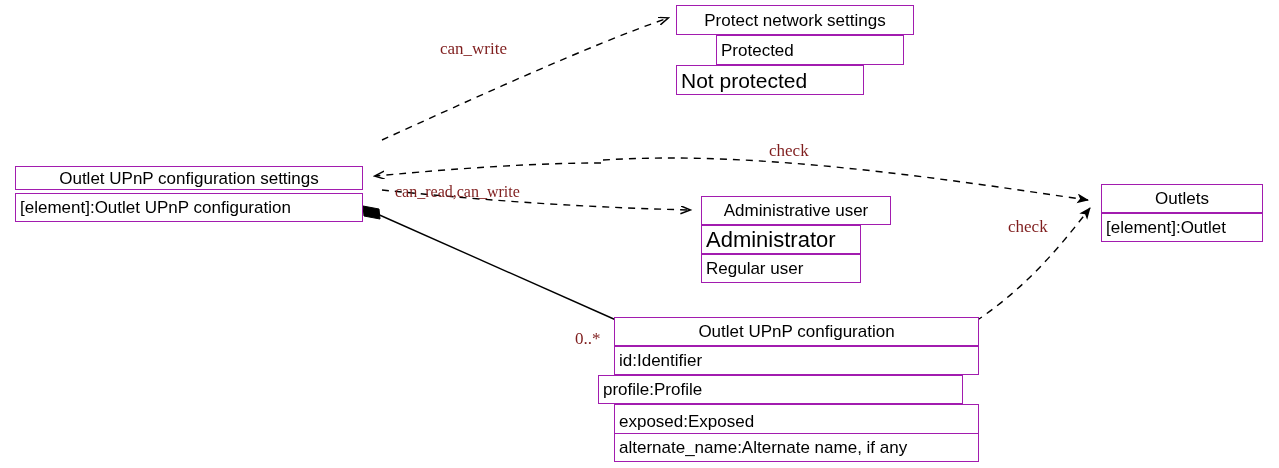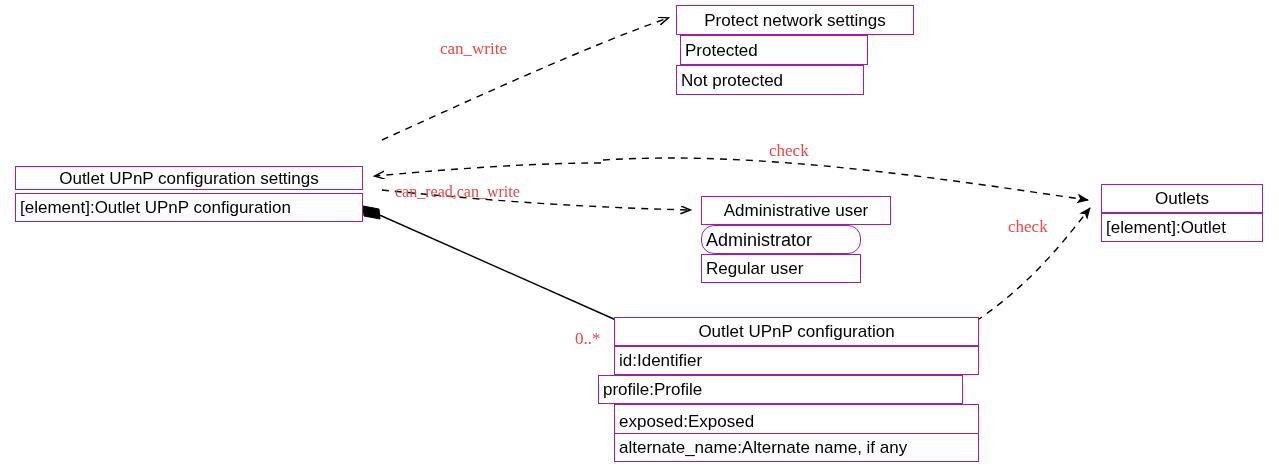--- a/index.html
+++ b/index.html
@@ -51,21 +51,21 @@
     line-height: 1;
   }
   .row.attr span {
     padding-left: 4px;
   }
 
   
   .edgelabel {
     position: absolute;
     font-family: "Liberation Serif", serif;
-    color: #ef4444;
+    color: #7f1d1d;
     white-space: nowrap;
     line-height: 1;
   }
 </style>
 </head>
 <body>
 
 <div id="canvas">
 
   <svg id="edges" viewBox="0 0 1279 468" xmlns="http://www.w3.org/2000/svg">
@@ -99,42 +99,42 @@
   <div class="edgelabel" style="left:769px; top:142px; font-size:17px;">check</div>
 
   <div class="edgelabel" style="left:1008px; top:218px; font-size:17px;">check</div>
 
   <div class="edgelabel" style="left:575px; top:330px; font-size:17px;">0..*</div>
 
   <div class="umlbox">
     <div class="row title" style="left:676px; top:5px; width:238px; height:30px; font-size:17px;">
       <span>Protect network settings</span>
     </div>
-    <div class="row attr" style="left:680px; top:35px; width:188px; height:30px; font-size:17px;">
+    <div class="row attr" style="left:716px; top:35px; width:188px; height:30px; font-size:17px;">
       <span>Protected</span>
     </div>
-    <div class="row attr" style="left:676px; top:65px; width:188px; height:30px; font-size:17px;">
+    <div class="row attr" style="left:676px; top:65px; width:188px; height:30px; font-size:21px;">
       <span>Not protected</span>
     </div>
   </div>
 
   <div class="umlbox">
     <div class="row title" style="left:15px; top:166px; width:348px; height:24px; font-size:17px;">
       <span>Outlet UPnP configuration settings</span>
     </div>
     <div class="row attr" style="left:15px; top:193px; width:348px; height:29px; font-size:17px;">
       <span>[element]:Outlet UPnP configuration</span>
     </div>
   </div>
 
   <div class="umlbox">
     <div class="row title" style="left:701px; top:196px; width:190px; height:29px; font-size:17px;">
       <span>Administrative user</span>
     </div>
-    <div class="row attr" style="left:701px; top:225px; width:160px; height:29px; font-size:18px;border-radius:13px;">
+    <div class="row attr" style="left:701px; top:225px; width:160px; height:29px; font-size:22px;">
       <span>Administrator</span>
     </div>
     <div class="row attr" style="left:701px; top:254px; width:160px; height:29px; font-size:17px;">
       <span>Regular user</span>
     </div>
   </div>
 
   <div class="umlbox">
     <div class="row title" style="left:1101px; top:184px; width:162px; height:29px; font-size:17px;">
       <span>Outlets</span>

